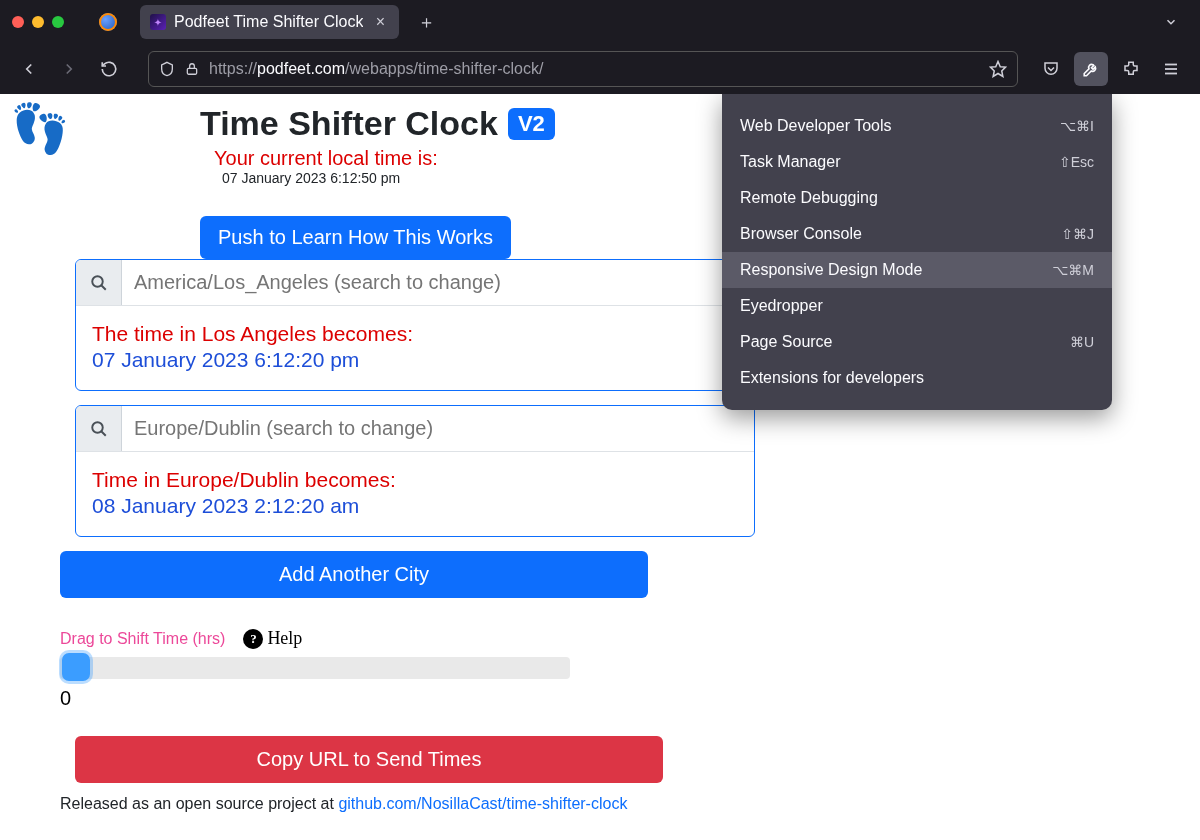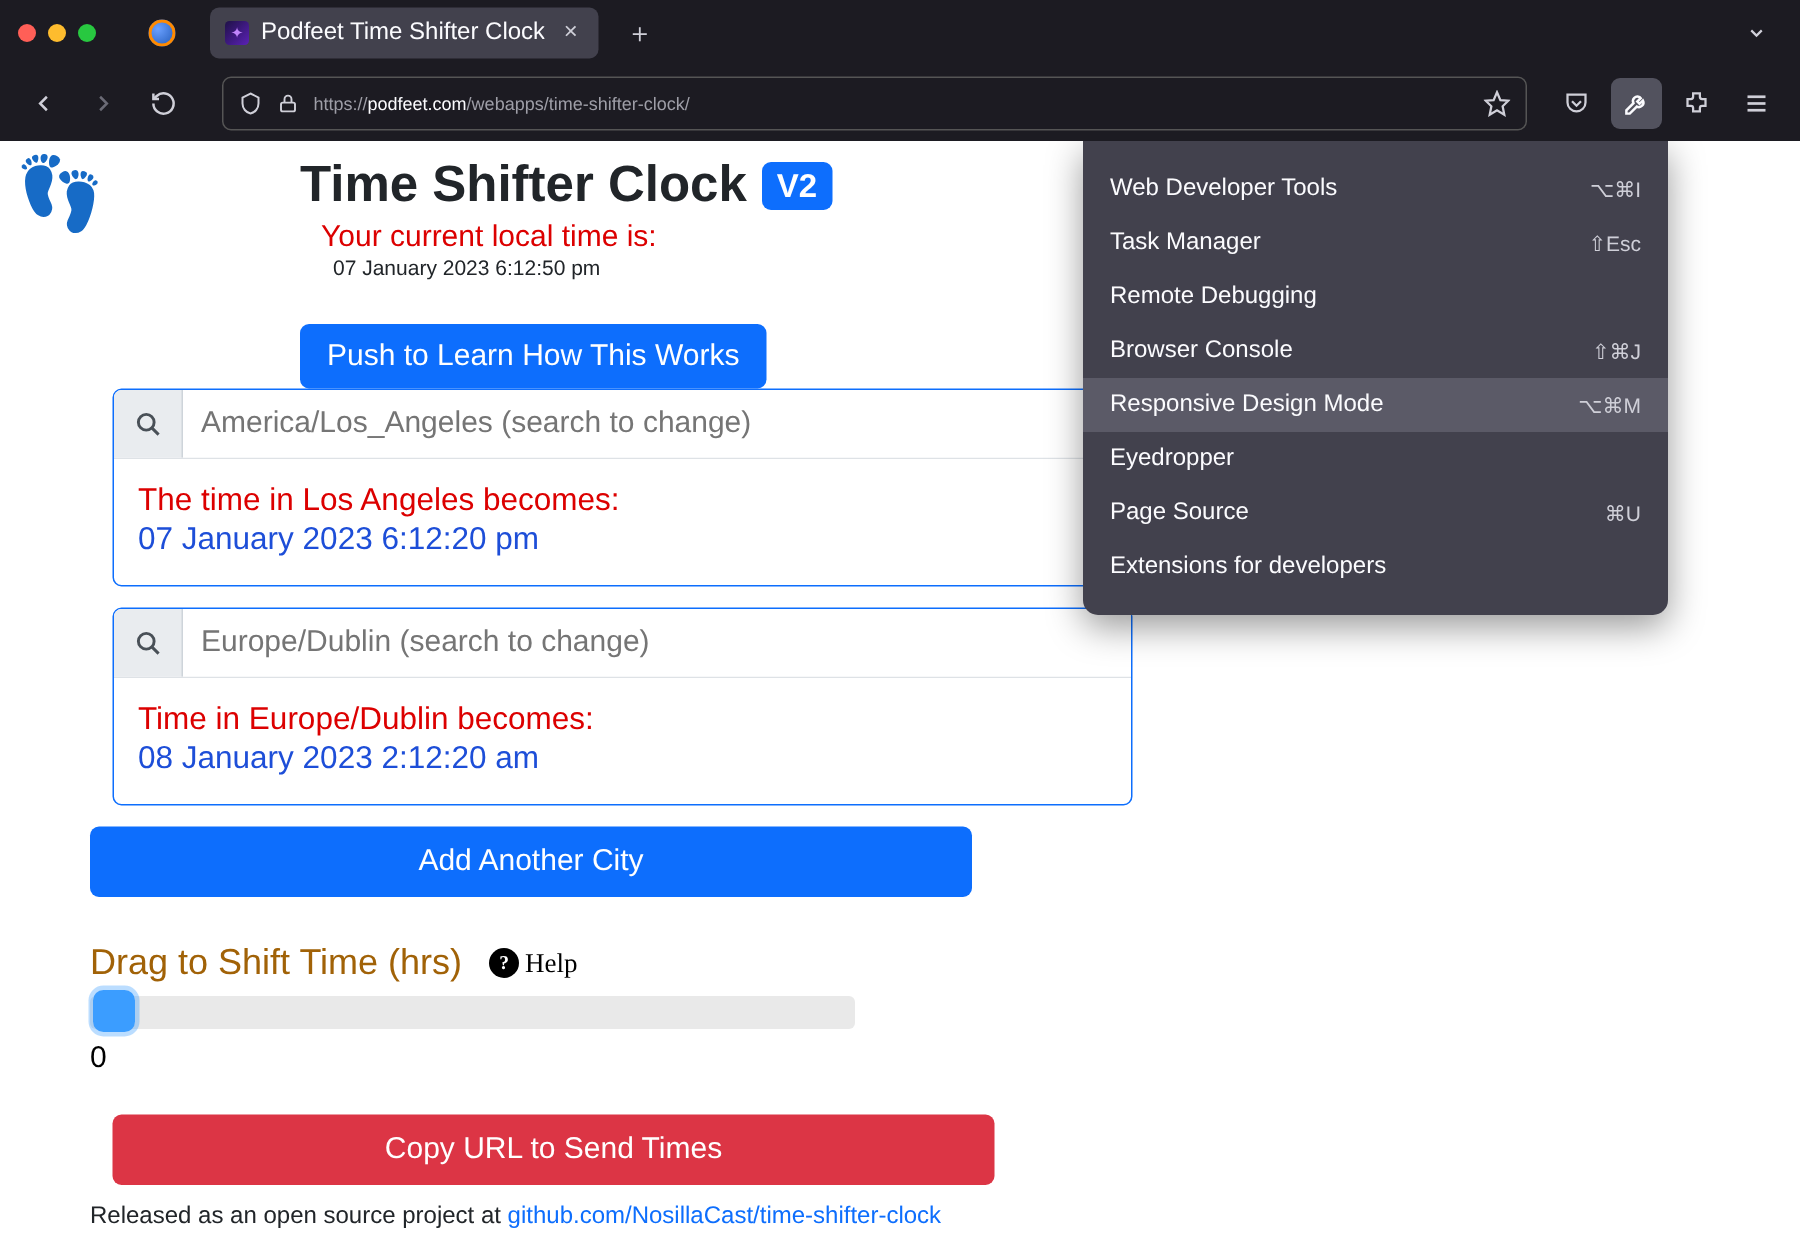--- a/index.html
+++ b/index.html
@@ -74,21 +74,21 @@
     background:#1c1b22;
     border:1px solid #555;
     border-radius:6px;
     display:flex;
     align-items:center;
     padding:0 10px;
     gap:10px;
     margin: 0 10px 0 16px;
   }
   .urlbar .ic { color:#cfcfd8; display:flex;align-items:center;}
-  .urltext { flex:1; font-size:12px; color:#9e9ea7; }
+  .urltext { flex:1; font-size:16px; color:#9e9ea7; }
   .urltext .host { color:#fbfbfe; }
   .content {
     position:relative;
     background:#fff;
     height: 746px;
     overflow:hidden;
   }
   .feet {
     position:absolute;
     left:10px; top:6px;
@@ -172,21 +172,21 @@
   .city-label { color:#dc0000; font-size:21px; }
   .city-time  { color:#1d4ed8; font-size:21px; margin-top:2px;}
 
   .section2 { margin-left:-140px; margin-top:6px; }
   .slider-row {
     margin-top:30px;
     display:flex;
     align-items:center;
     gap:18px;
   }
-  .slider-label { font-size:24px; color:#a16207;}
+  .slider-label { font-size:16px; color:#ec4899;}
   .help-pill { display:flex; align-items:center; gap:4px; font-family: Georgia, serif; font-size:18px;}
   .help-pill .qmark {
     width:20px;height:20px;border-radius:50%;background:#000;color:#fff;
     display:flex;align-items:center;justify-content:center;font-size:13px;font-weight:700;
   }
   .slider-track {
     margin-top:8px;
     width:510px;height:22px;background:#e9e9e9;border-radius:4px;
     position:relative;
   }

